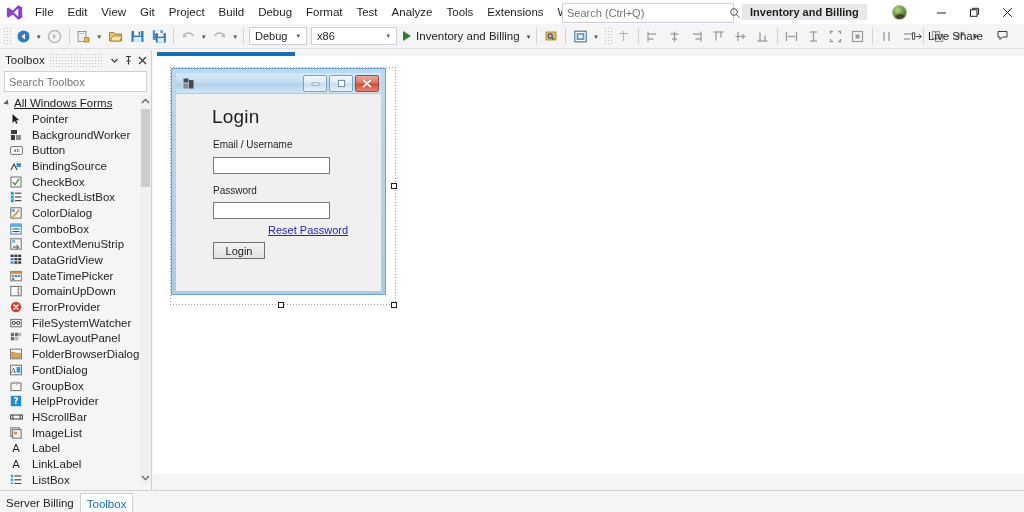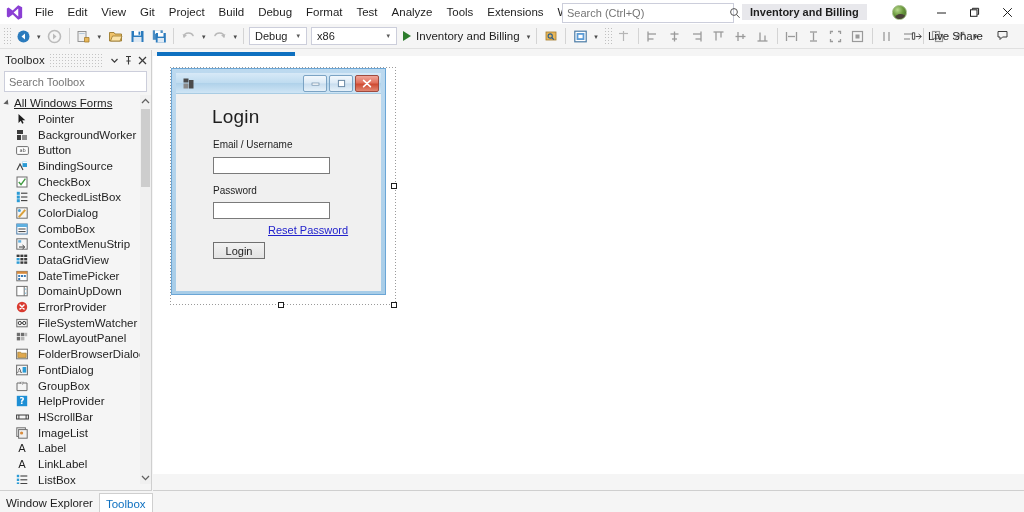--- a/index.html
+++ b/index.html
@@ -170,21 +170,21 @@
   }
   .tbx-group .tri {
     width: 0; height: 0; margin-right: 5px;
     border-left: 4px solid #606060;
     border-top: 3.5px solid transparent;
     border-bottom: 3.5px solid transparent;
     transform: rotate(45deg);
   }
   .tbx-item {
     display: flex; align-items: center; height: 15.7px;
-    padding-left: 14px; cursor: default;
+    padding-left: 8px; cursor: default;
   }
   .tbx-icon {
     width: 16px; height: 14px; margin-right: 8px;
     display: flex; align-items: center; justify-content: center;
     flex: 0 0 16px;
   }
   .tbx-label { font-size: 11.5px; color: #1e1e1e; white-space: nowrap; }
 
   .tbx-scrollbar {
     position: absolute; right: 0; top: 0; width: 11px; height: 389px;
@@ -950,21 +950,21 @@
         <div class="sb-arrow" style="bottom:0;">
           <svg width="9" height="7" viewBox="0 0 9 7">
               <path d="M1 2 L4.5 5.6 L8 2" fill="none" stroke="#606060" stroke-width="1.3"></path>
             </svg>
         </div>
       </div>
     </div>
   </div>
 
   <div class="panel-tabs">
-    <div class="panel-tab">Window Explorer</div>
+    <div class="panel-tab">Server Billing</div>
     <div class="panel-tab active">Toolbox</div>
   </div>
 
   <div class="tabstrip">
     <div class="doc-tab">
       <span>Login.vb [Design]</span>
       <span class="tab-pin">
         <svg width="10" height="10" viewBox="0 0 10 10">
           <path d="M1.4 5 L8.6 5 M5.4 2.6 L5.4 7.4 M5.4 5 L9 5" fill="none" stroke="#ffffff" stroke-width="1.1"></path>
         </svg>

